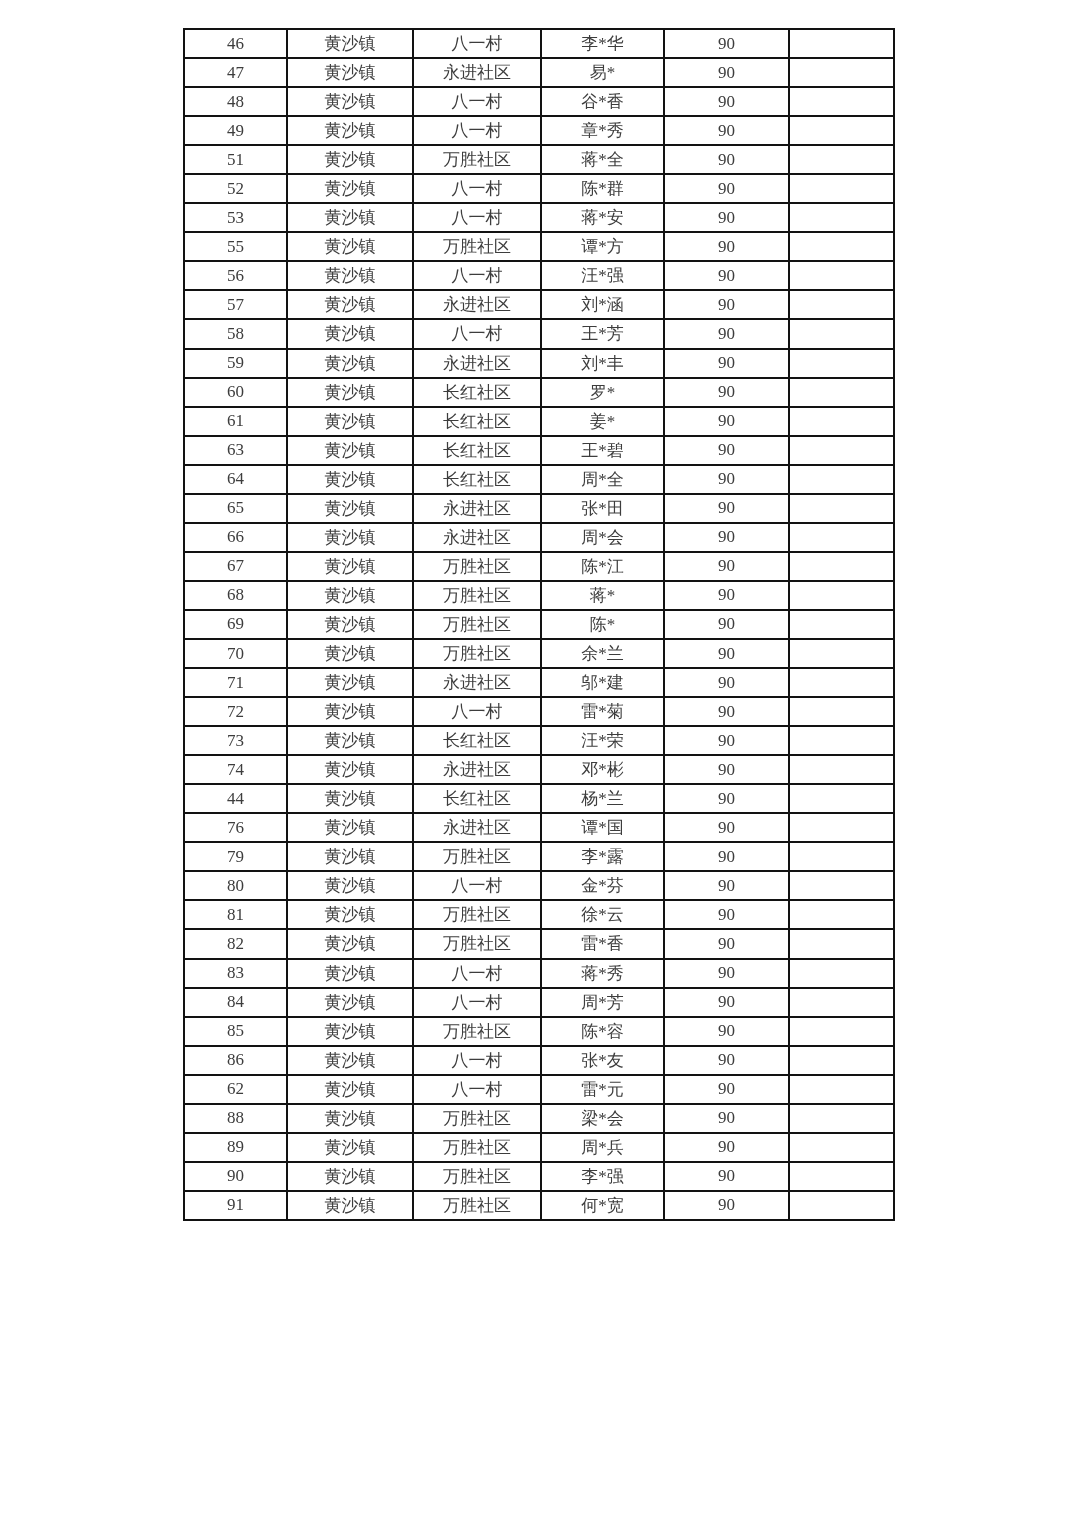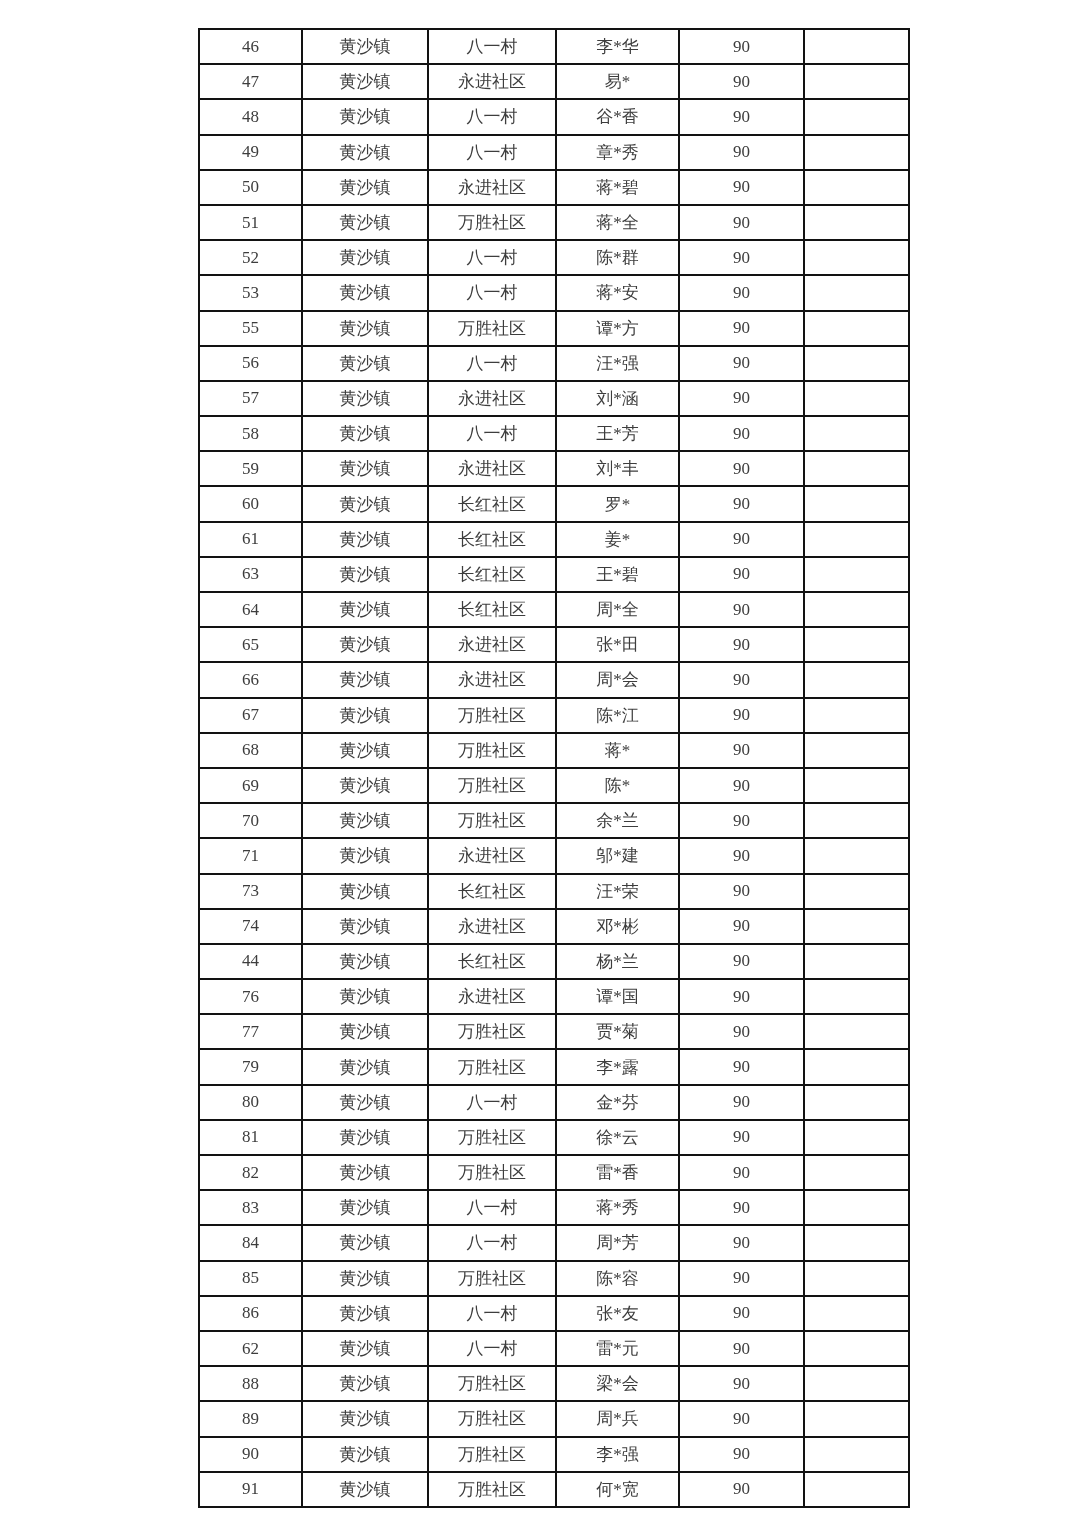--- a/index.html
+++ b/index.html
@@ -9,24 +9,24 @@
   }
   body {
     width: 1074px;
     height: 1520px;
     position: relative;
     font-family: "Liberation Serif", "DejaVu Serif", serif;
     overflow: hidden;
   }
   .doc-table {
     position: absolute;
-    left: 198px;
+    left: 183px;
     top: 28px;
     width: 710px;
-    height: 1480px;
+    height: 1193px;
     border-collapse: collapse;
     table-layout: fixed;
   }
   .doc-table col.c1 { width: 103px; }
   .doc-table col.c2 { width: 126px; }
   .doc-table col.c3 { width: 128px; }
   .doc-table col.c4 { width: 123px; }
   .doc-table col.c5 { width: 125px; }
   .doc-table col.c6 { width: 105px; }
   .doc-table td {
@@ -79,28 +79,20 @@
       </tr>
       <tr>
         <td>49</td>
         <td>黄沙镇</td>
         <td>八一村</td>
         <td>章*秀</td>
         <td>90</td>
         <td></td>
       </tr>
       <tr>
-        <td>50</td>
-        <td>黄沙镇</td>
-        <td>永进社区</td>
-        <td>蒋*碧</td>
-        <td>90</td>
-        <td></td>
-      </tr>
-      <tr>
         <td>51</td>
         <td>黄沙镇</td>
         <td>万胜社区</td>
         <td>蒋*全</td>
         <td>90</td>
         <td></td>
       </tr>
       <tr>
         <td>52</td>
         <td>黄沙镇</td>
@@ -239,20 +231,28 @@
       </tr>
       <tr>
         <td>71</td>
         <td>黄沙镇</td>
         <td>永进社区</td>
         <td>邬*建</td>
         <td>90</td>
         <td></td>
       </tr>
       <tr>
+        <td>72</td>
+        <td>黄沙镇</td>
+        <td>八一村</td>
+        <td>雷*菊</td>
+        <td>90</td>
+        <td></td>
+      </tr>
+      <tr>
         <td>73</td>
         <td>黄沙镇</td>
         <td>长红社区</td>
         <td>汪*荣</td>
         <td>90</td>
         <td></td>
       </tr>
       <tr>
         <td>74</td>
         <td>黄沙镇</td>
@@ -267,28 +267,20 @@
         <td>长红社区</td>
         <td>杨*兰</td>
         <td>90</td>
         <td></td>
       </tr>
       <tr>
         <td>76</td>
         <td>黄沙镇</td>
         <td>永进社区</td>
         <td>谭*国</td>
-        <td>90</td>
-        <td></td>
-      </tr>
-      <tr>
-        <td>77</td>
-        <td>黄沙镇</td>
-        <td>万胜社区</td>
-        <td>贾*菊</td>
         <td>90</td>
         <td></td>
       </tr>
       <tr>
         <td>79</td>
         <td>黄沙镇</td>
         <td>万胜社区</td>
         <td>李*露</td>
         <td>90</td>
         <td></td>

